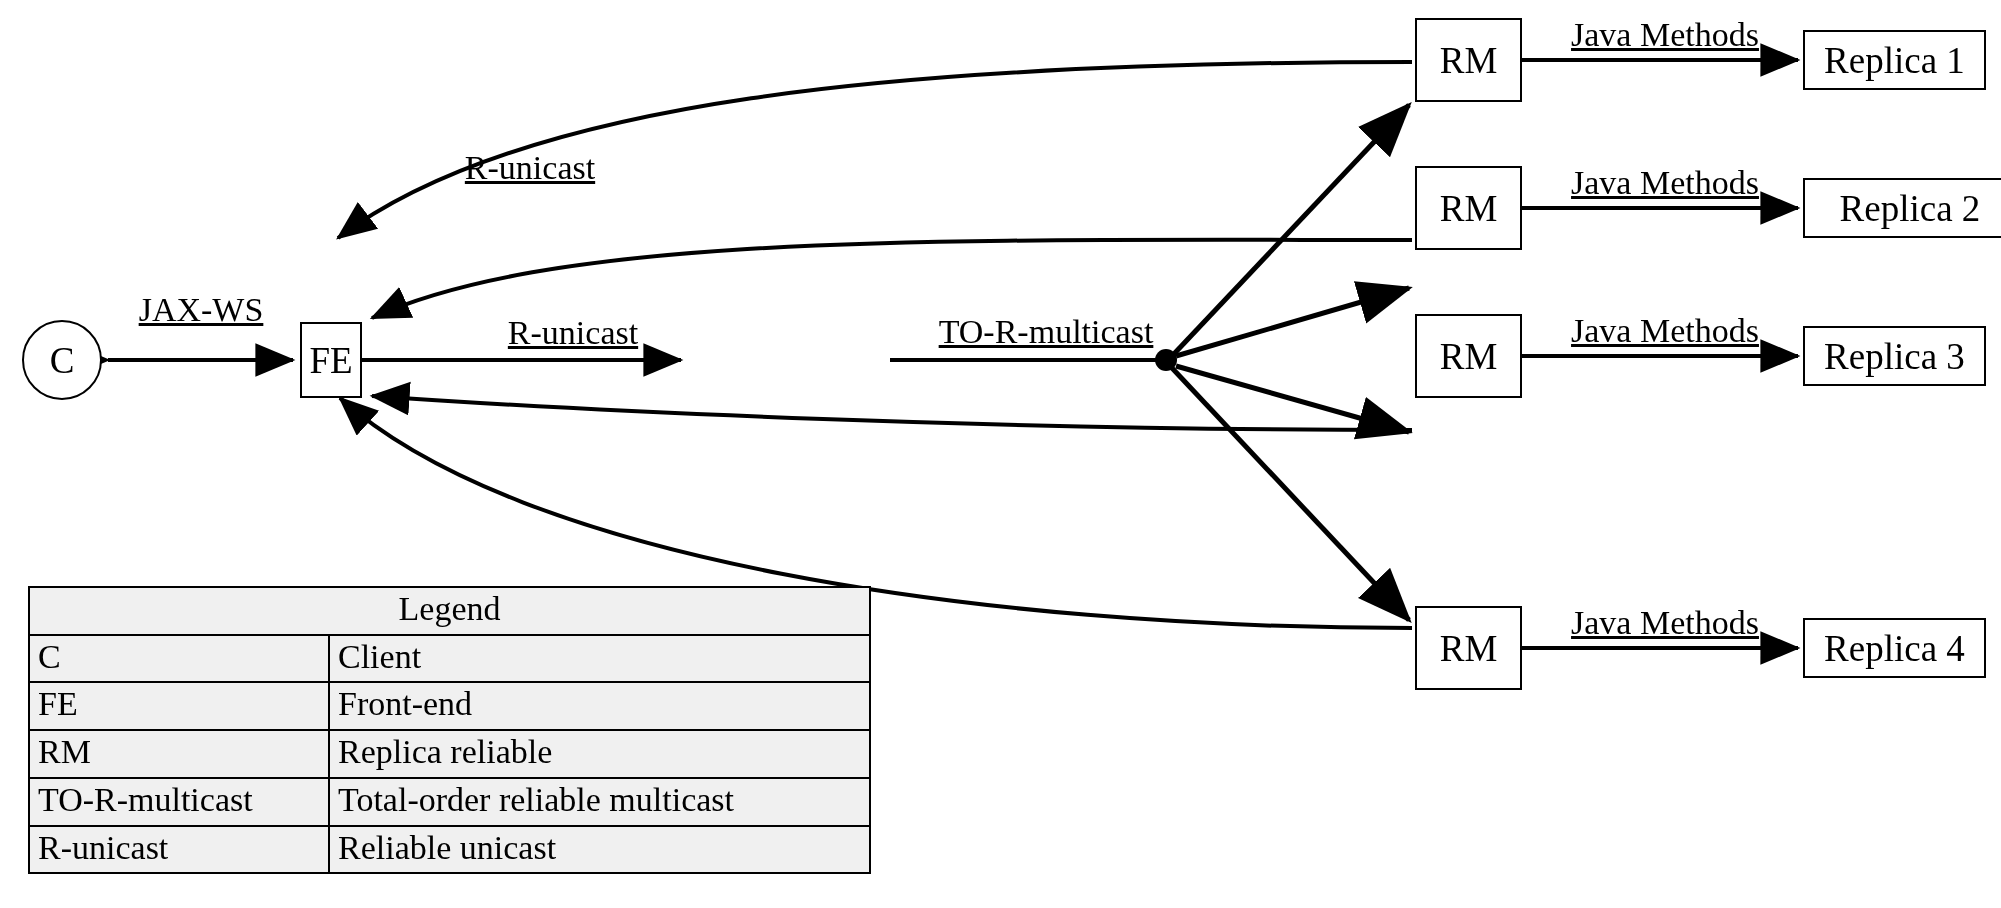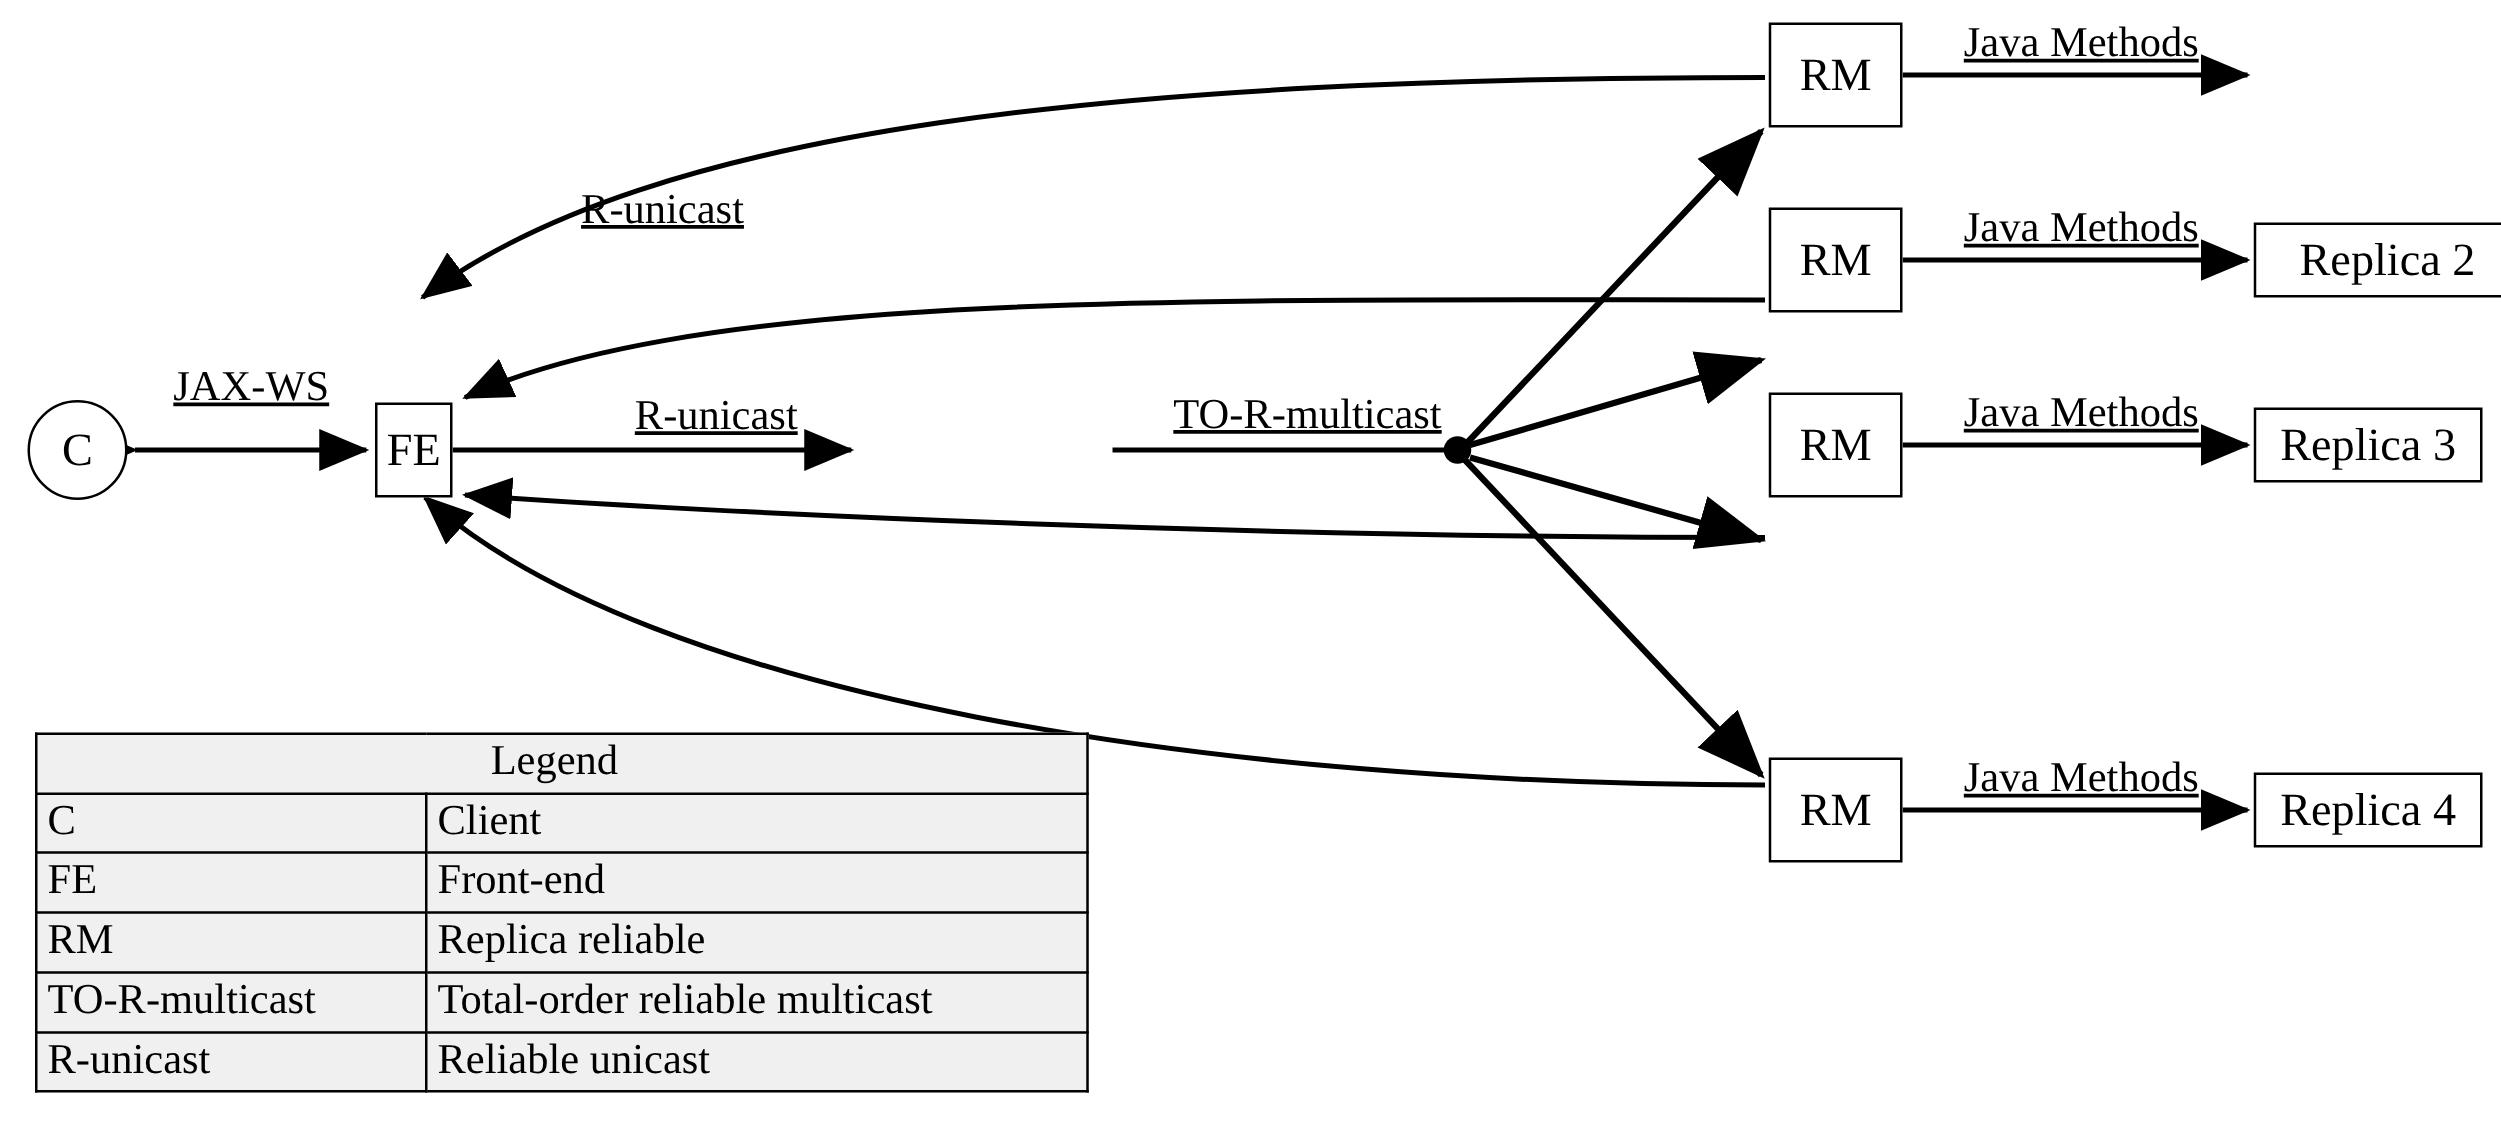--- a/index.html
+++ b/index.html
@@ -13,21 +13,21 @@
         align-items:center;justify-content:center;background:#fff;
         border:2px solid #000;font-size:37px;line-height:1;white-space:nowrap;}
   .node.circle{border-radius:50%;}
   .edge-label{position:absolute;font-size:34px;white-space:nowrap;
               transform:translate(-50%,-50%);text-align:center;text-decoration:underline;}
 
   table.legend{position:absolute;left:28px;top:586px;border-collapse:collapse;
                background:#f0f0f0;width:843px;}
   table.legend td,table.legend th{border:2px solid #000;background:#f0f0f0;
                font-weight:normal;font-size:34px;line-height:1.08;
-               padding:3px 20px 6px 8px;text-align:left;}
+               padding:3px 8px 6px 8px;text-align:left;}
   table.legend th{text-align:center;}
   table.legend td.key{width:282px;}
 </style>
 </head>
 <body>
 
 <div id="stage">
 
   <svg id="wires" viewBox="0 0 2001 908">
     <defs>
@@ -107,20 +107,23 @@
   <div class="node" style="left:1415px;top:166px;width:107px;height:84px;">
     <span>RM</span>
   </div>
   <div class="node" style="left:1415px;top:314px;width:107px;height:84px;">
     <span>RM</span>
   </div>
   <div class="node" style="left:1415px;top:606px;width:107px;height:84px;">
     <span>RM</span>
   </div>
 
+  <div class="node" style="left:1803px;top:30px;width:183px;height:60px;">
+    <span>Replica 1</span>
+  </div>
   <div class="node" style="left:1803px;top:178px;width:214px;height:60px;">
     <span>Replica 2</span>
   </div>
   <div class="node" style="left:1803px;top:326px;width:183px;height:60px;">
     <span>Replica 3</span>
   </div>
   <div class="node" style="left:1803px;top:618px;width:183px;height:60px;">
     <span>Replica 4</span>
   </div>
 

